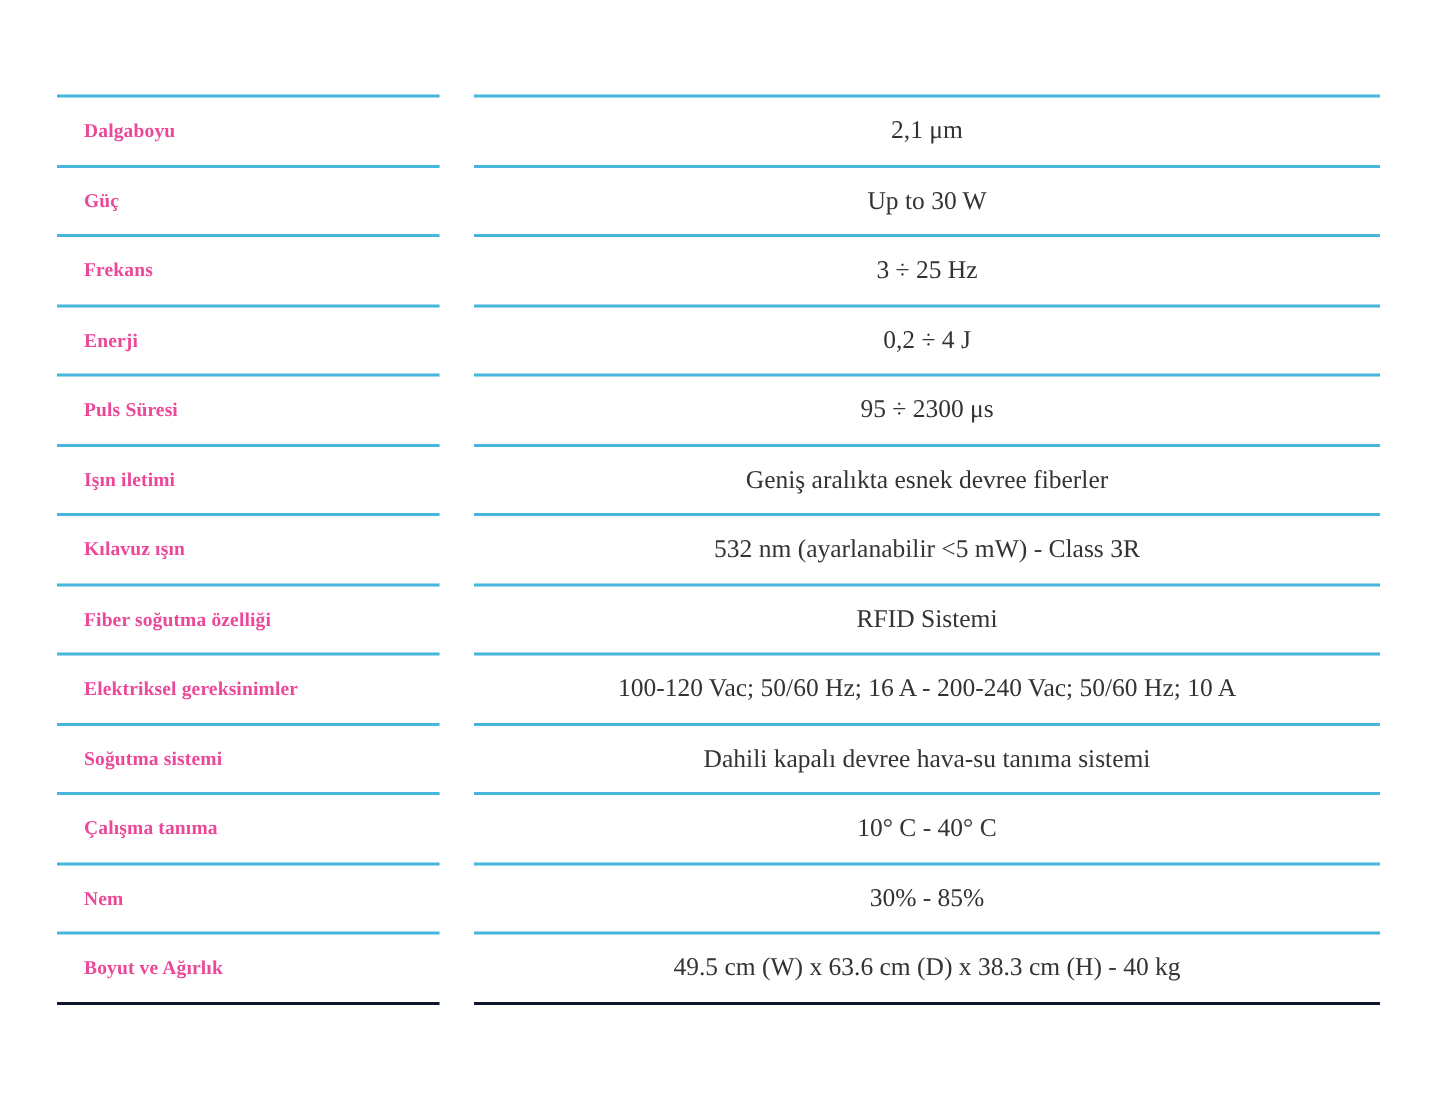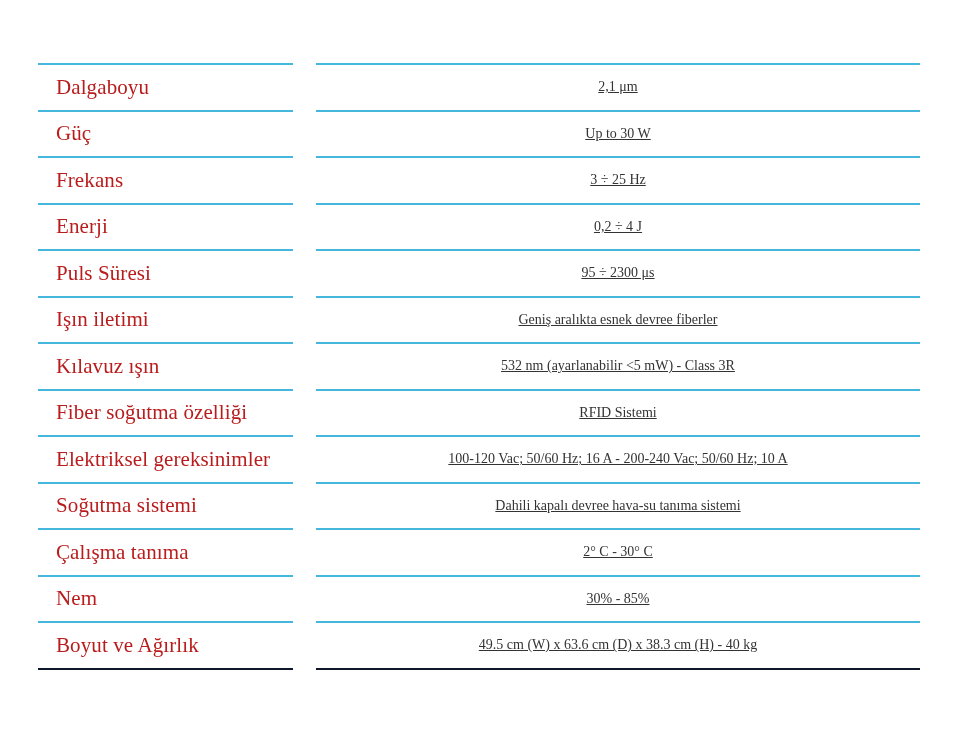--- a/index.html
+++ b/index.html
@@ -29,32 +29,31 @@
     border-top: 2px solid #45b6dc;
     height: 44.5px;
     display: flex;
     align-items: center;
     box-sizing: content-box;
   }
   .spec-row:last-child .cell {
     border-bottom: 2px solid #0f172a;
   }
   .cell.label {
-    font-weight: normal;
-    font-size: 21px;
-    color: #b91c1c;
+    font-weight: bold;
+    font-size: 13px;
+    color: #ec4899;
     padding-left: 18px;
     letter-spacing: 0.1px;
   }
   .cell.value {
     justify-content: center;
-    font-size: 14px;
+    font-size: 17px;
     color: #333333;
     text-align: center;
-    text-decoration: underline;
   }
 </style>
 </head>
 <body>
 
 <div class="spec-table" id="spec-table">
   <div class="spec-row">
     <div class="cell label">Dalgaboyu</div>
     <div class="cell value">2,1 μm</div>
   </div>
@@ -99,21 +98,21 @@
     <div class="cell value">100-120 Vac; 50/60 Hz; 16 A - 200-240 Vac; 50/60 Hz; 10 A</div>
   </div>
 
   <div class="spec-row">
     <div class="cell label">Soğutma sistemi</div>
     <div class="cell value">Dahili kapalı devree hava-su tanıma sistemi</div>
   </div>
 
   <div class="spec-row">
     <div class="cell label">Çalışma tanıma</div>
-    <div class="cell value">2° C - 30° C</div>
+    <div class="cell value">10° C - 40° C</div>
   </div>
 
   <div class="spec-row">
     <div class="cell label">Nem</div>
     <div class="cell value">30% - 85%</div>
   </div>
 
   <div class="spec-row">
     <div class="cell label">Boyut ve Ağırlık</div>
     <div class="cell value">49.5 cm (W) x 63.6 cm (D) x 38.3 cm (H) - 40 kg</div>

